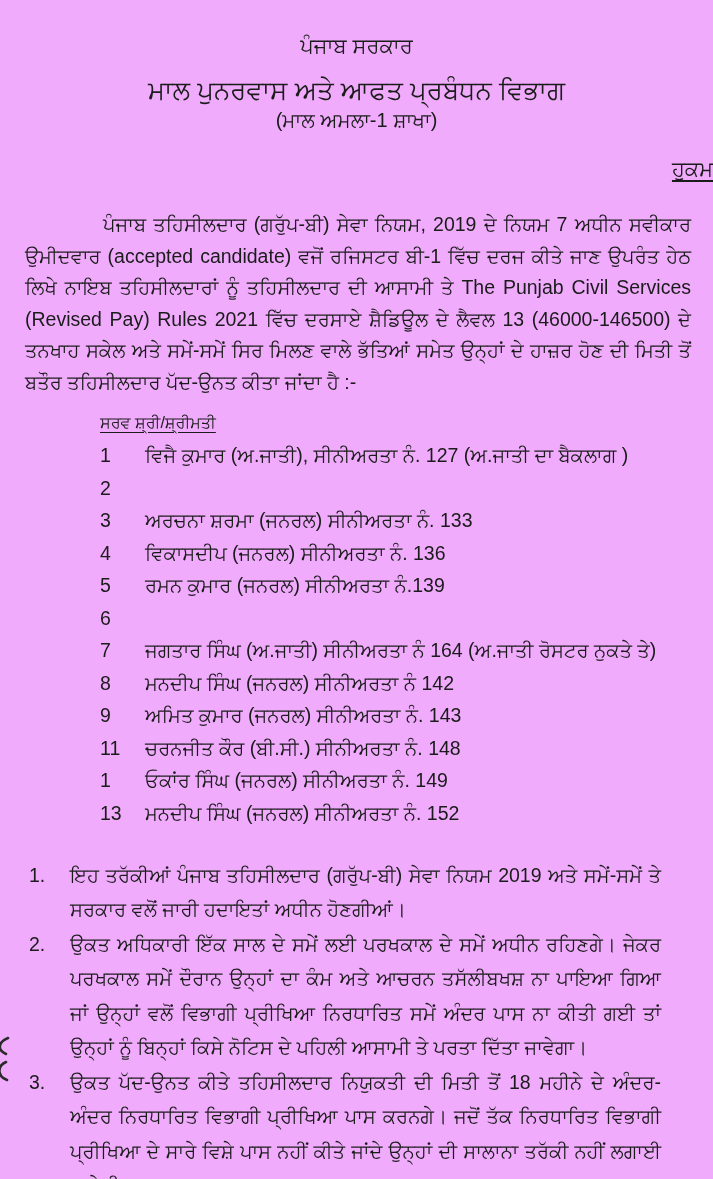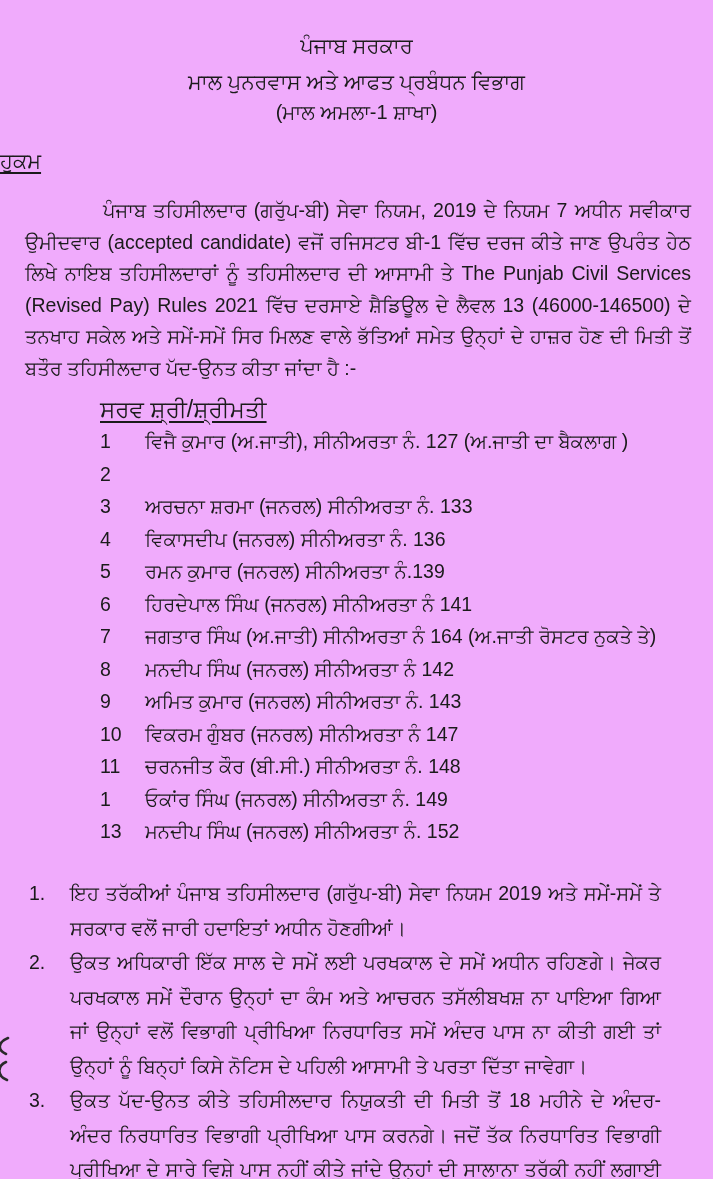--- a/index.html
+++ b/index.html
@@ -10,41 +10,41 @@
     height: 1179px;
     margin: 0 auto;
     background: #f0abfc;
     color: #1b1b1b;
     font-family: Liberation Sans, sans-serif;
     overflow: hidden;
     -webkit-font-smoothing: antialiased;
   }
   .header { text-align: center; padding-top: 33px; }
   .h-line1 { font-size: 21px; line-height: 26px; }
-  .h-line2 { font-size: 21px; line-height: 26px; margin-top: 10px; }
+  .h-line2 { font-size: 26px; line-height: 26px; margin-top: 18px; }
   .h-line3 { font-size: 20px; line-height: 25px; margin-top: 5px; }
   .order-heading {
-    text-align: left;
+    text-align: right;
     margin-top: 23px;
     font-size: 21px;
     line-height: 26px;
     text-decoration: underline;
     text-underline-offset: 4px;
   }
   .intro {
-    margin: 21px 22px 0 25px;
+    margin: 27px 22px 0 25px;
     width: 666px;
     font-size: 19.5px;
     line-height: 31.5px;
     text-align: justify;
     text-indent: 78px;
   }
   .list-heading {
     margin: 13px 0 10px 100px;
-    font-size: 23px;
+    font-size: 16px;
     line-height: 24px;
     text-decoration: underline;
     text-underline-offset: 4px;
   }
   .list { margin-left: 100px; }
   .list-row {
     display: flex;
     align-items: baseline;
     font-size: 19.5px;
     line-height: 20px;
@@ -90,37 +90,32 @@
     <div class="list-row">
       <span class="list-no">4</span>
       <span class="list-text">ਵਿਕਾਸਦੀਪ (ਜਨਰਲ) ਸੀਨੀਅਰਤਾ ਨੰ. 136</span>
     </div>
     <div class="list-row">
       <span class="list-no">5</span>
       <span class="list-text">ਰਮਨ ਕੁਮਾਰ (ਜਨਰਲ)  ਸੀਨੀਅਰਤਾ ਨੰ.139</span>
     </div>
     <div class="list-row">
       <span class="list-no">6</span>
-      <span class="list-text">ਹਿਰਦੇਪਾਲ ਸਿੰਘ (ਜਨਰਲ) ਸੀਨੀਅਰਤਾ ਨੰ 141</span>
     </div>
     <div class="list-row">
       <span class="list-no">7</span>
       <span class="list-text">ਜਗਤਾਰ ਸਿੰਘ (ਅ.ਜਾਤੀ) ਸੀਨੀਅਰਤਾ ਨੰ 164 (ਅ.ਜਾਤੀ ਰੋਸਟਰ ਨੁਕਤੇ ਤੇ)</span>
     </div>
     <div class="list-row">
       <span class="list-no">8</span>
       <span class="list-text">ਮਨਦੀਪ ਸਿੰਘ (ਜਨਰਲ) ਸੀਨੀਅਰਤਾ ਨੰ 142</span>
     </div>
     <div class="list-row">
       <span class="list-no">9</span>
       <span class="list-text">ਅਮਿਤ ਕੁਮਾਰ (ਜਨਰਲ) ਸੀਨੀਅਰਤਾ ਨੰ. 143</span>
-    </div>
-    <div class="list-row">
-      <span class="list-no">10</span>
-      <span class="list-text">ਵਿਕਰਮ ਗੁੰਬਰ (ਜਨਰਲ) ਸੀਨੀਅਰਤਾ ਨੰ 147</span>
     </div>
     <div class="list-row">
       <span class="list-no">11</span>
       <span class="list-text">ਚਰਨਜੀਤ ਕੌਰ (ਬੀ.ਸੀ.) ਸੀਨੀਅਰਤਾ ਨੰ. 148</span>
     </div>
     <div class="list-row">
       <span class="list-no">1</span>
       <span class="list-text">ਓਕਾਂਰ ਸਿੰਘ (ਜਨਰਲ) ਸੀਨੀਅਰਤਾ ਨੰ. 149</span>
     </div>
     <div class="list-row">

